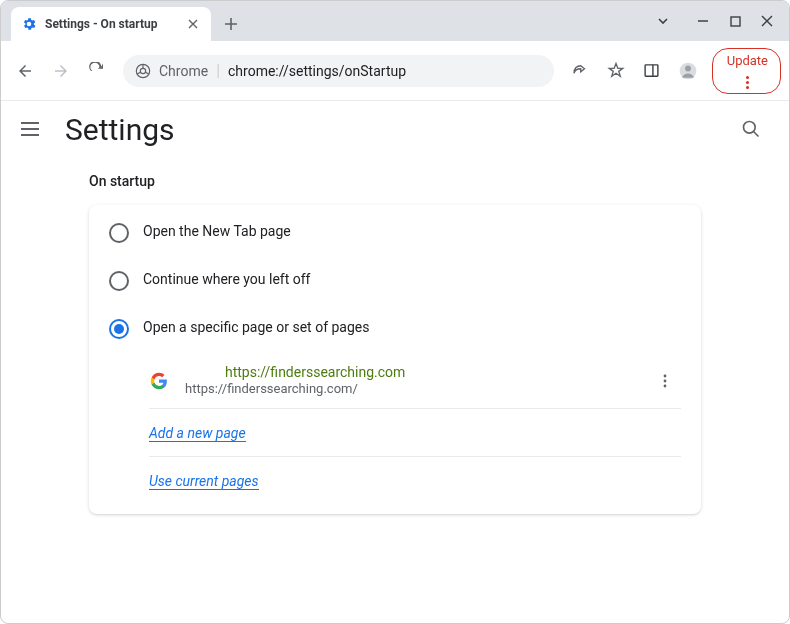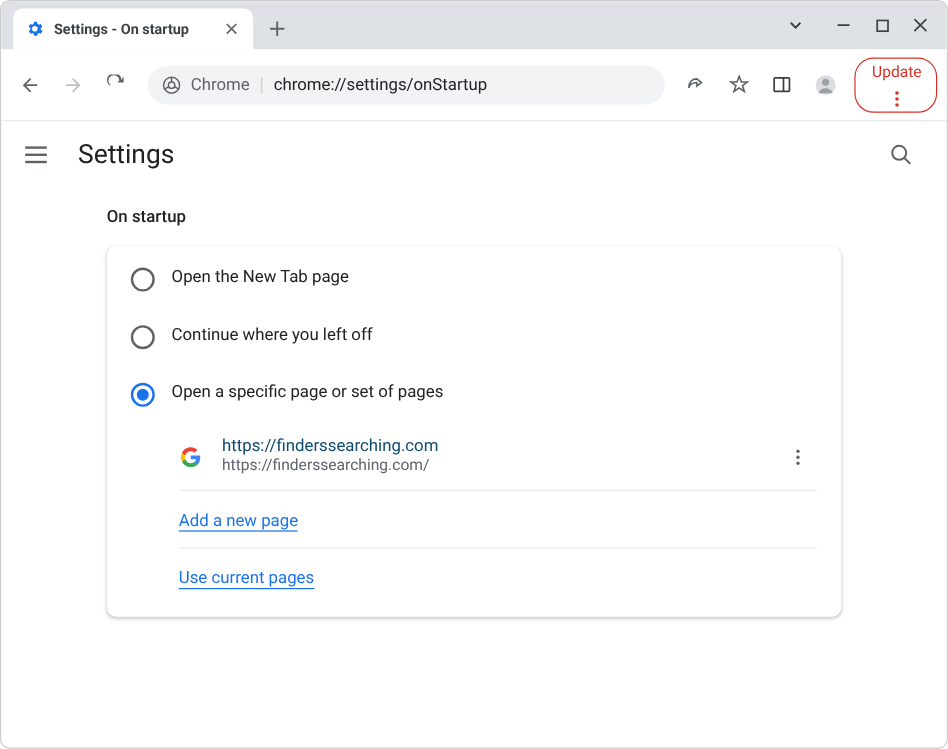--- a/index.html
+++ b/index.html
@@ -27,40 +27,40 @@
 .addr-path { font-size: 14px; color: #202124; }
 .tool-icon { width: 32px; height: 32px; display: flex; align-items: center; justify-content: center; cursor: pointer; color: #5f6368; border-radius: 50%; }
 .update-pill { border: 1px solid #d93025; color: #d93025; border-radius: 16px; padding: 4px 12px 4px 14px; display: flex; align-items: center; gap: 8px; font-size: 13px; cursor: pointer; margin-left: 4px; flex-direction: column; }
 .dots { display: flex; flex-direction: column; gap: 2px; }
 .dots span { width: 3px; height: 3px; background: #d93025; border-radius: 50%; }
 
 
 .settings-header { height: 56px; display: flex; align-items: center; padding: 0 20px; gap: 20px; }
 .hamburger { width: 24px; height: 24px; display:flex; flex-direction:column; justify-content:center; gap:4px; cursor:pointer; }
 .hamburger span { height: 2px; background: #5f6368; width: 18px; }
-.settings-title { font-size: 22px; color: #202124; flex: 1; }
+.settings-title { font-size: 30px; color: #202124; flex: 1; }
 .search-btn { width: 36px; height: 36px; display:flex; align-items:center; justify-content:center; cursor:pointer; color:#5f6368; }
 
 
 .content { padding: 16px 88px 12px 88px; }
 .section-title { font-size: 14px; color: #202124; margin-bottom: 16px; font-weight: 500; }
 .card { background: #fff; border-radius: 8px; box-shadow: 0 1px 2px rgba(60,64,67,.15), 0 1px 4px rgba(60,64,67,.1); padding: 4px 0 10px 0; }
 .radio-row { display: flex; align-items: flex-start; padding: 14px 20px; gap: 14px; cursor: pointer; }
 .radio { width: 20px; height: 20px; border: 2px solid #5f6368; border-radius: 50%; display:flex; align-items:center; justify-content:center; flex-shrink:0; }
 .radio.selected { border-color: #1a73e8; }
 .radio.selected::after { content:''; width: 10px; height: 10px; background: #1a73e8; border-radius: 50%; }
 .radio-label { font-size: 14px; color: #202124; }
 .sub { margin-left: 60px; margin-right: 20px; }
 .page-entry { display: flex; align-items: center; padding: 10px 0; border-bottom: 1px solid #e8eaed; }
 .page-favicon { width: 20px; height: 20px; margin-right: 16px; display:flex; align-items:center; justify-content:center; }
 .page-text { flex: 1; }
-.page-title-text { font-size: 14px; color: #0c4a6e; line-height: 1.3; }
+.page-title-text { font-size: 14px; color: #4d7c0f; line-height: 1.3; margin-left: 40px; }
 .page-url { font-size: 13px; color: #5f6368; line-height: 1.3; }
 .page-menu { width: 32px; height: 32px; display:flex; align-items:center; justify-content:center; cursor:pointer; color:#5f6368; }
-.link-row { padding: 14px 0; border-bottom: 1px solid #e8eaed; }
+.link-row { padding: 14px 0; border-bottom: 1px solid #e8eaed; font-style: italic; }
 .link-row:last-child { border-bottom: none; }
 .link-row a { color: #1a73e8; font-size: 14px; text-decoration: none; border-bottom: 1px solid #1a73e8; cursor: pointer; }
 
 svg { display: block; }
 </style>
 </head>
 <body>
 
 <div class="titlebar">
   <div class="tab">

